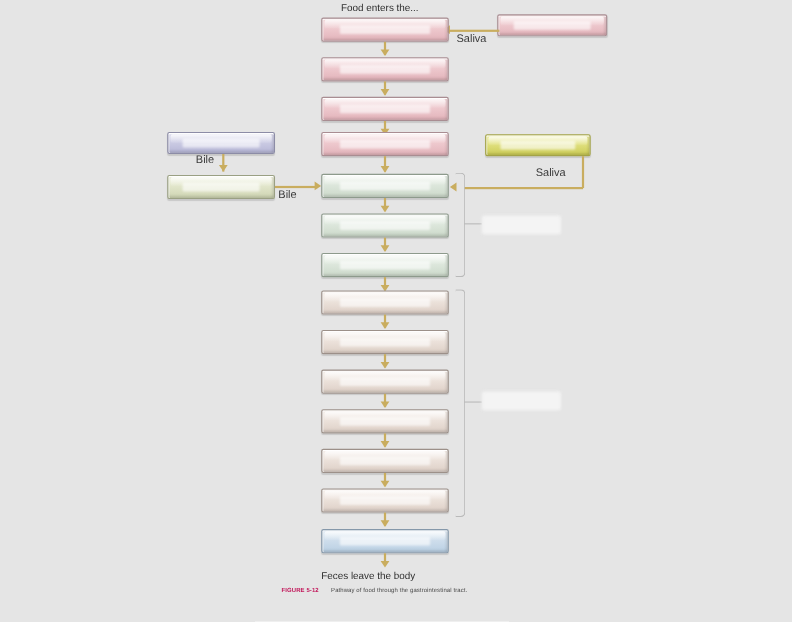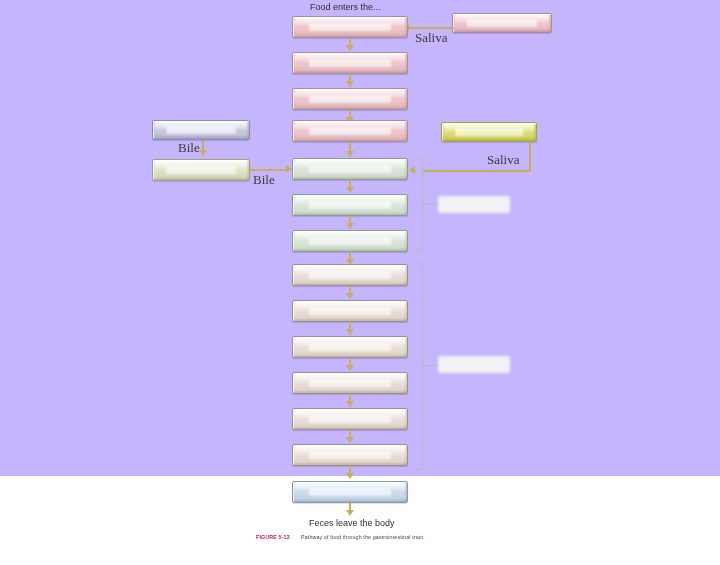--- a/index.html
+++ b/index.html
@@ -2,21 +2,21 @@
 <html><head>
 <meta charset="utf-8">
 <style>
   html,body{margin:0;padding:0;}
   body{
     width:720px;height:565px;
     background:#ffffff;
     font-family:"Liberation Sans", sans-serif;
     overflow:hidden;
   }
-  #stage{position:relative;width:720px;height:476px;background:#c4b5fd;}
+  #stage{position:relative;width:720px;height:565px;background:#e5e5e5;}
 
   
   .box{
     position:absolute;
     box-sizing:border-box;
     border-radius:2px;
     border:1px solid rgba(90,85,85,.55);
     box-shadow:
       inset 0 1px 0 rgba(255,255,255,.95),
       inset 1px 0 0 rgba(255,255,255,.75),
@@ -61,21 +61,21 @@
   .bracket{position:absolute;border:1.4px solid #b9b9b9;border-left:none;
            border-radius:0 4px 4px 0;}
   .bracket-stem{position:absolute;height:1.3px;background:#b9b9b9;}
   .bracket-blank{
     position:absolute;height:17px;
     background:rgba(244,244,244,.95);
     filter:blur(1.6px);border-radius:2px;
   }
 
   
-  .lbl{position:absolute;font-size:13px;color:#3b3b3b;white-space:nowrap;font-family:Liberation Serif, serif;}
+  .lbl{position:absolute;font-size:10px;color:#3b3b3b;white-space:nowrap;}
   .cap-top{position:absolute;font-size:9px;color:#2f2f2f;white-space:nowrap;}
   .cap-bottom{position:absolute;font-size:9px;color:#2f2f2f;white-space:nowrap;}
   .figline{position:absolute;white-space:nowrap;font-size:5.4px;letter-spacing:.1px;}
   .fignum{color:#c2185b;font-weight:bold;}
   .figtext{color:#4a4a4a;}
 </style>
 </head>
 <body>
 
 <div id="stage">
@@ -181,21 +181,21 @@
   <div class="vline" style="left:349px;top:466px;height:12px;"></div>
   <div class="arrow-d" style="left:346px;top:473px;"></div>
 
   <div class="box box-blue" style="left:292px;top:481px;width:116px;height:22px;">
     <span class="sheen"></span>
     <span class="blank"></span>
   </div>
   <div class="vline" style="left:349px;top:503px;height:11px;"></div>
   <div class="arrow-d" style="left:346px;top:510px;"></div>
 
-  <div class="cap-bottom" style="left:309px;top:518px;">Feces leave the body</div>
+  <div class="cap-bottom" style="left:292px;top:518px;">Feces leave the body</div>
 
   <div class="box box-purple" style="left:152px;top:120px;width:98px;height:20px;">
     <span class="sheen"></span>
     <span class="blank"></span>
   </div>
 
   <div class="vline" style="left:202px;top:140px;height:16px;"></div>
   <div class="arrow-d" style="left:199px;top:150px;"></div>
   <div class="lbl" style="left:178px;top:140px;">Bile</div>
 

